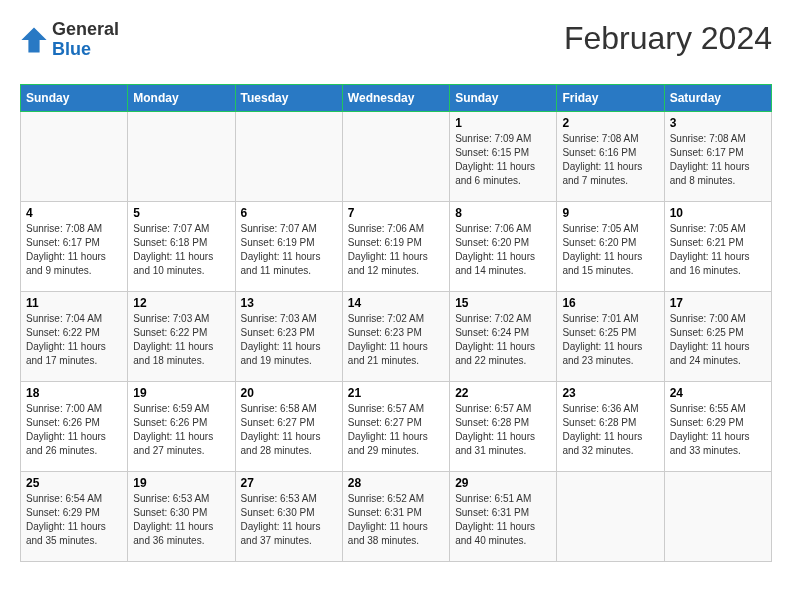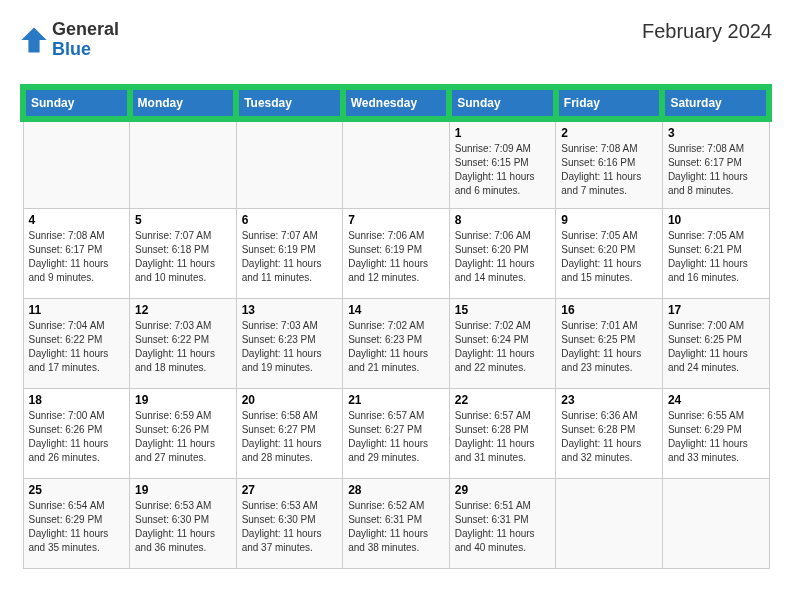--- a/index.html
+++ b/index.html
@@ -29,41 +29,41 @@
     .logo-general { color: #333; }
     .logo-blue { color: #1a6ebd; }
     .logo-icon {
       width: 28px;
       height: 28px;
     }
     .title-area {
       text-align: right;
     }
     .main-title {
-      font-size: 20px;
+      font-size: 32px;
       font-weight: normal;
       color: #333;
     }
     .subtitle {
       font-size: 16px;
       color: #555;
     }
     table {
       width: 100%;
       border-collapse: collapse;
       font-size: 11px;
     }
     thead tr th {
       background-color: #2979c4;
       color: #fff;
       text-align: left;
       padding: 6px 5px;
       font-size: 12px;
       font-weight: bold;
-      border: 6px solid #22c55e;
+      border: 1px solid #22c55e;
     }
     tbody tr td {
       border: 1px solid #ccc;
       vertical-align: top;
       padding: 4px 5px;
       width: 14.28%;
       min-height: 80px;
       height: 90px;
     }
     tbody tr:nth-child(odd) {

